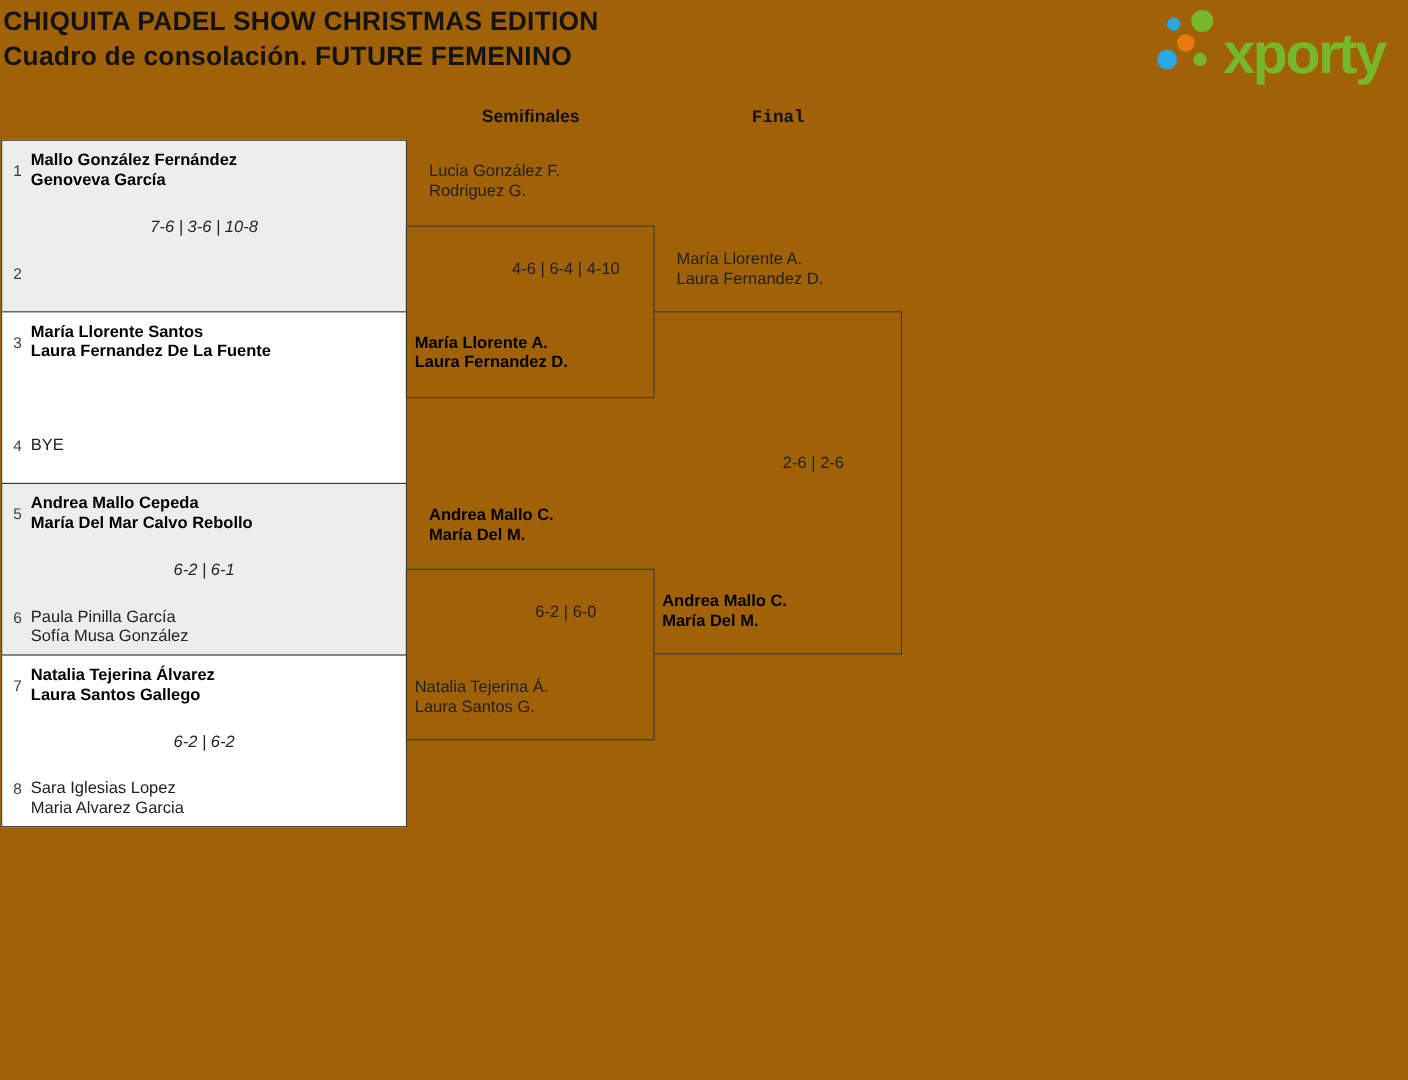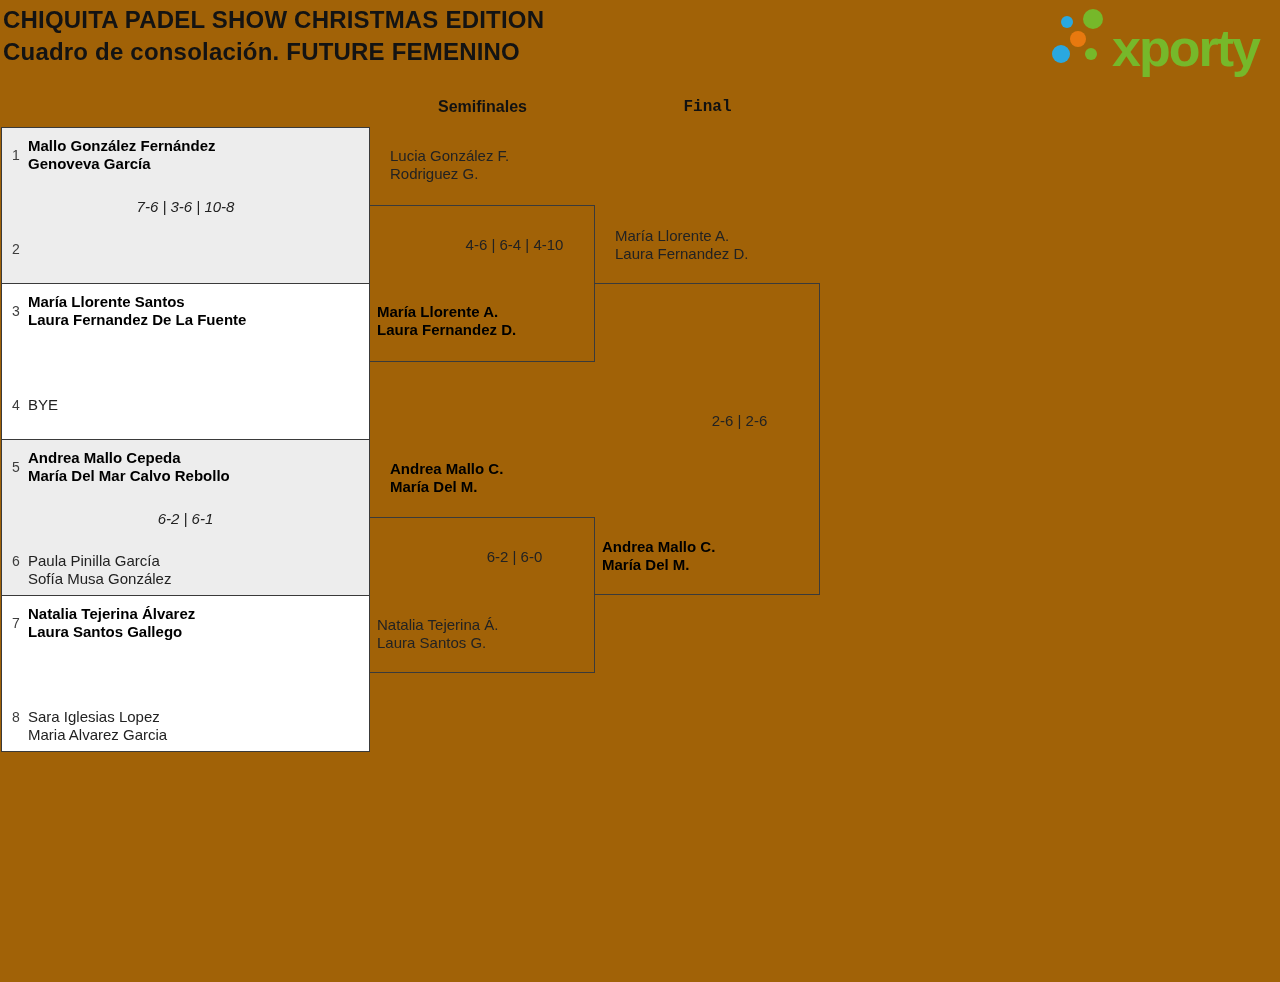--- a/index.html
+++ b/index.html
@@ -131,20 +131,21 @@
       <div class="line">Sofía Musa González</div>
     </div>
   </div>
 
   <div class="qf qf4">
     <span class="seed seed-top">7</span>
     <div class="team team-top bold">
       <div class="line">Natalia Tejerina Álvarez</div>
       <div class="line">Laura Santos Gallego</div>
     </div>
+    <div class="score">6-2 | 6-2</div>
     <span class="seed seed-bottom">8</span>
     <div class="team team-bottom">
       <div class="line">Sara Iglesias Lopez</div>
       <div class="line">Maria Alvarez Garcia</div>
     </div>
   </div>
 
   <div class="rnd-group sf1">
     <div class="team team-top">
       <div class="line">Lucia González F.</div>

